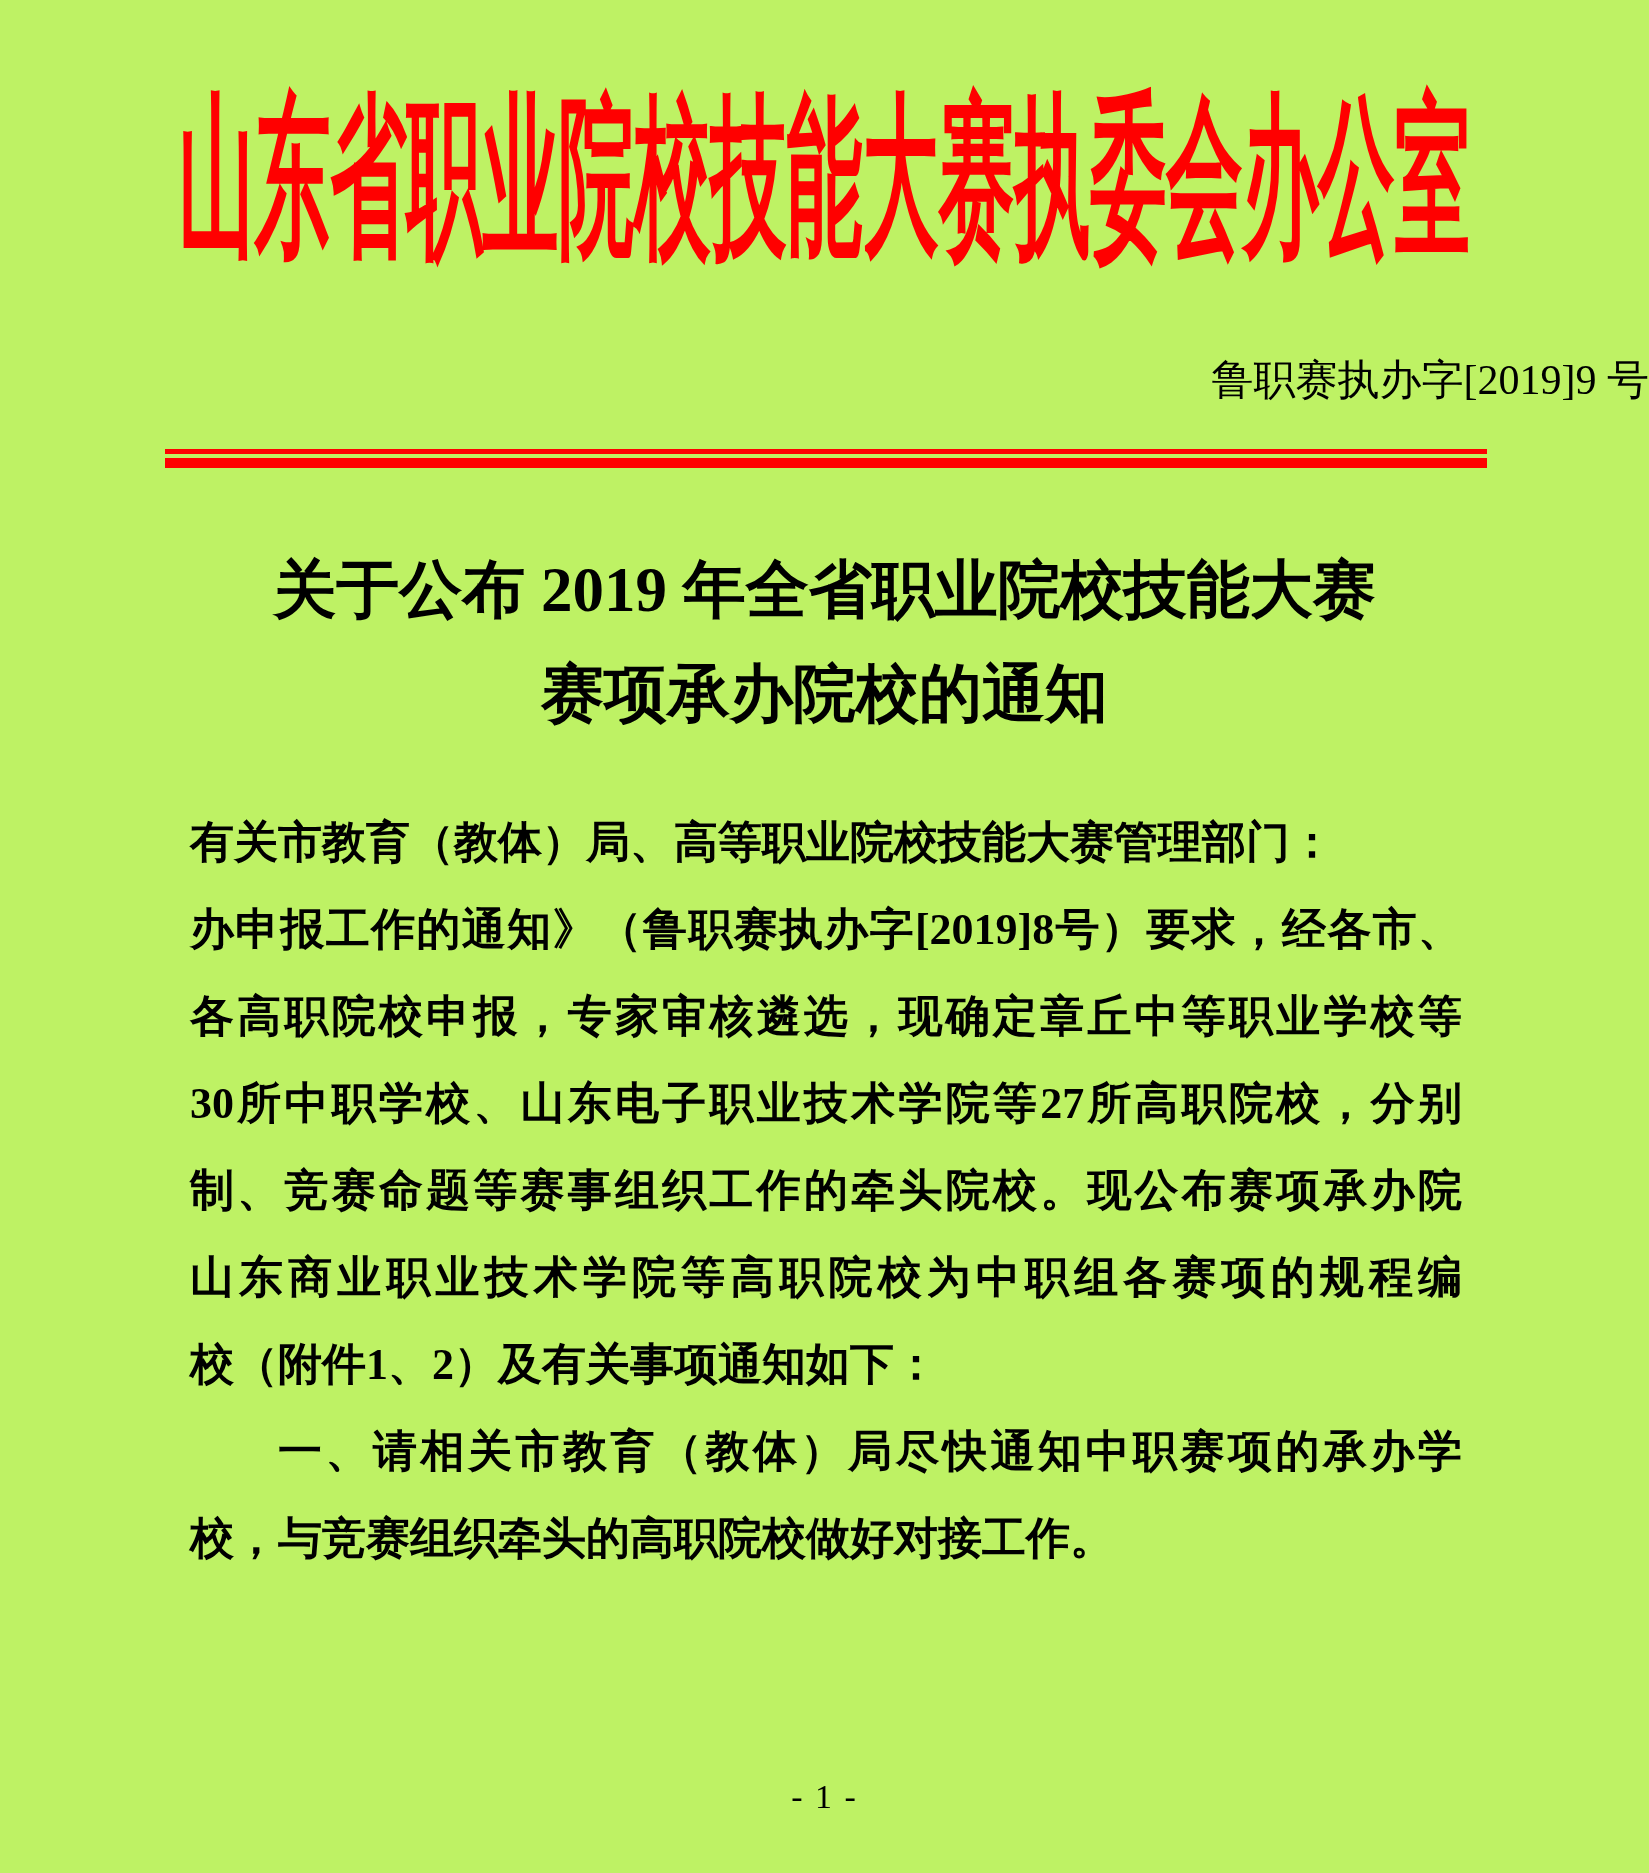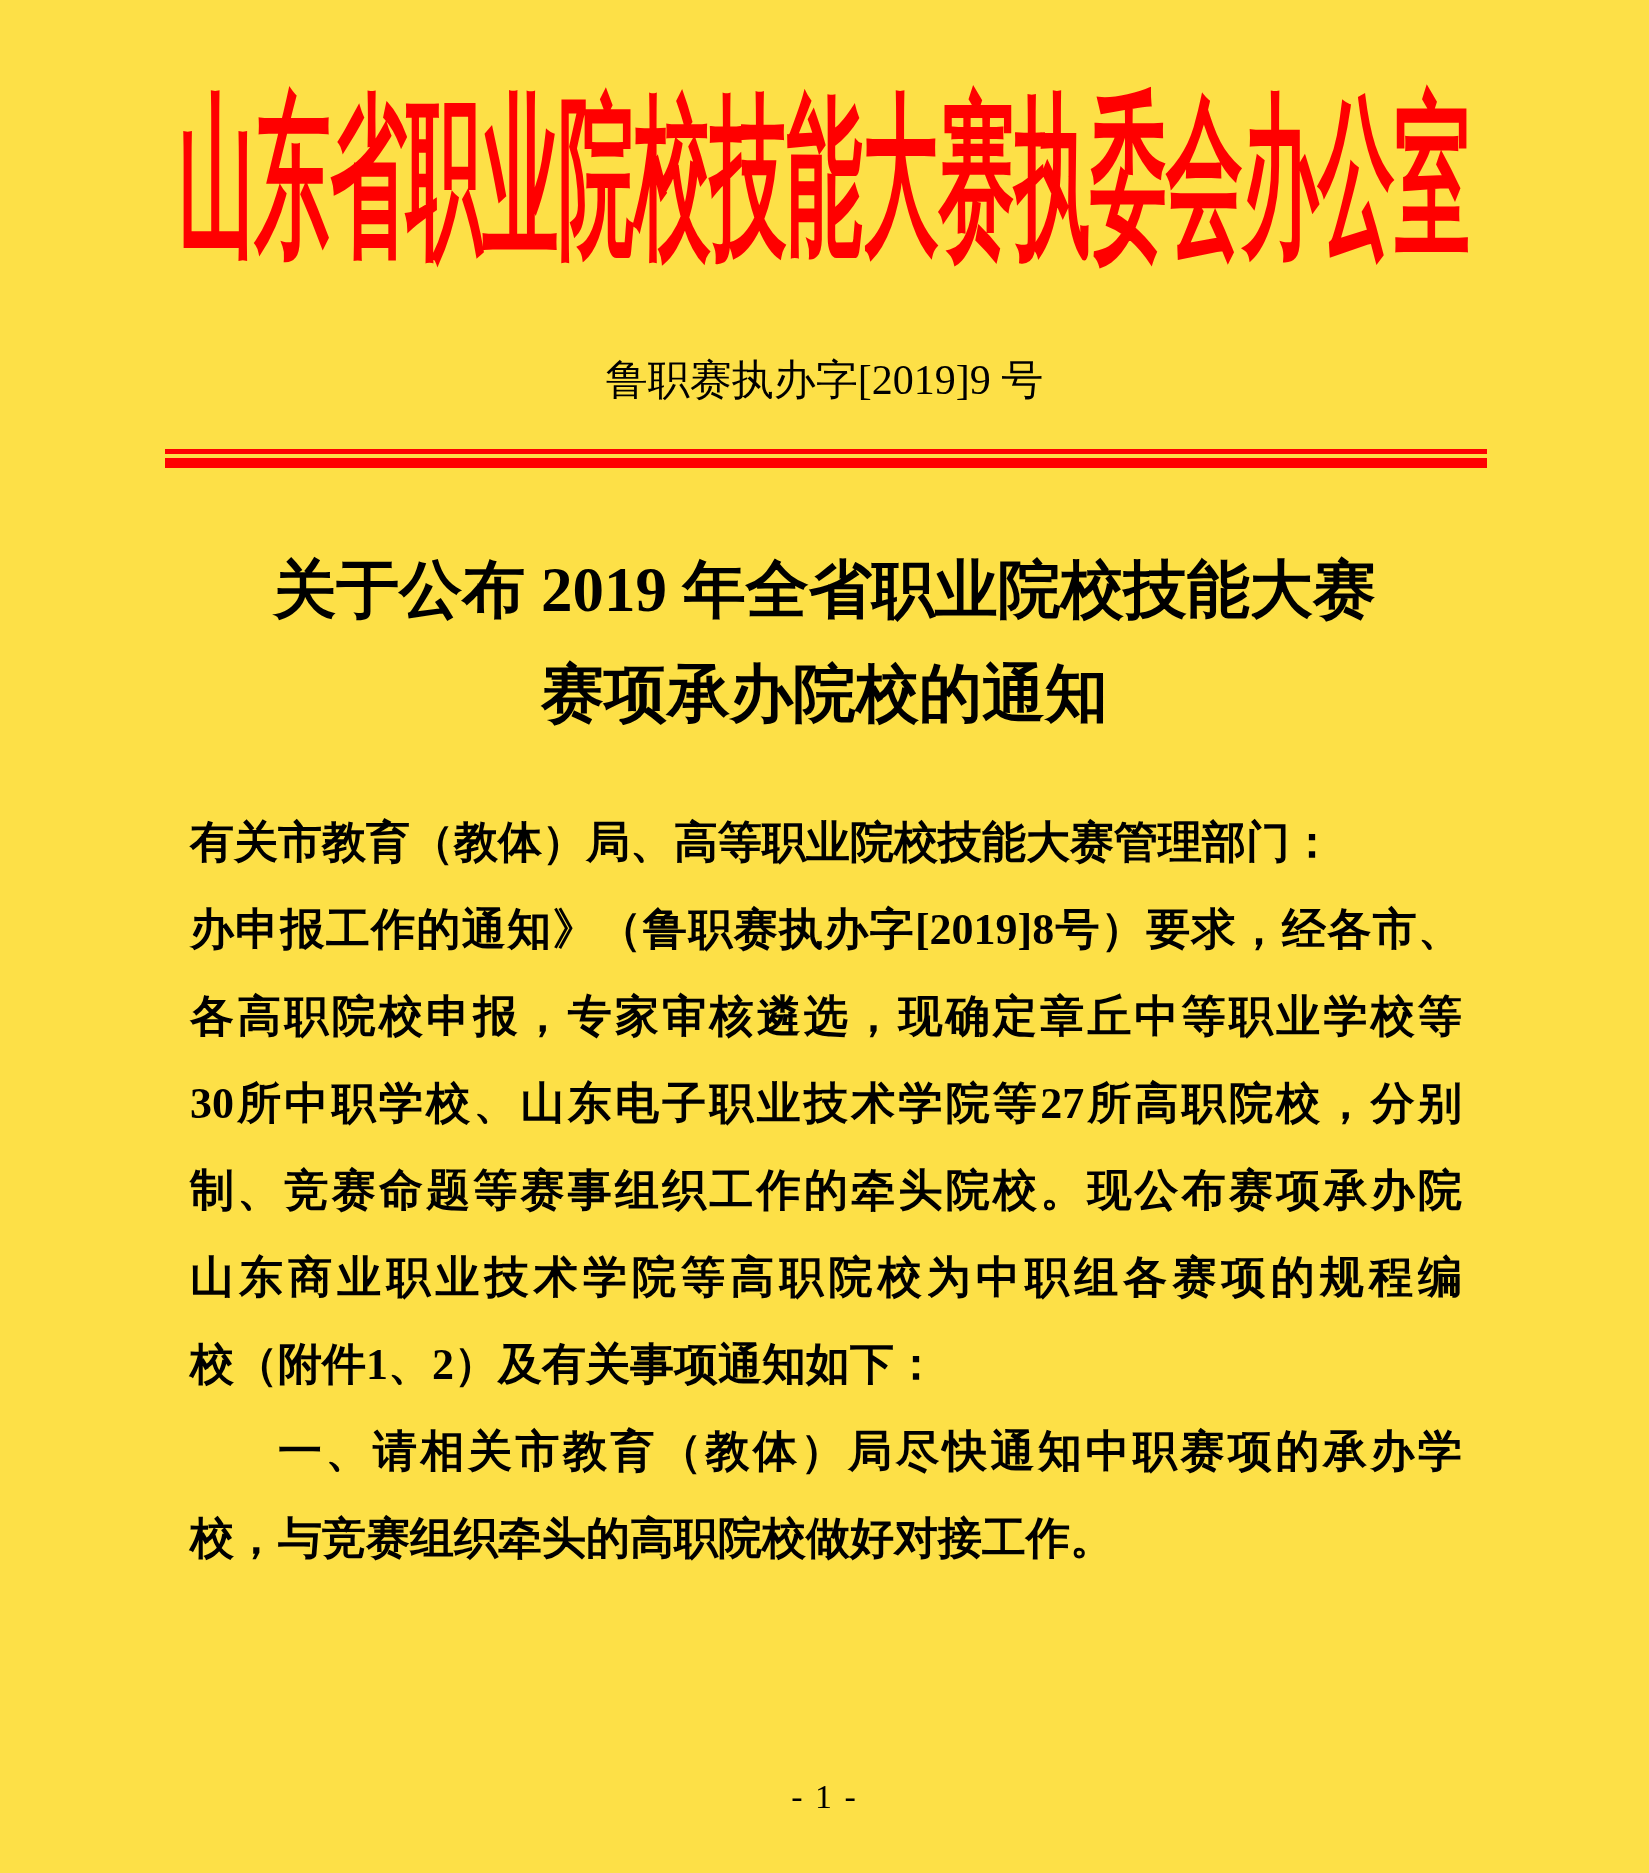--- a/index.html
+++ b/index.html
@@ -1,21 +1,21 @@
 <!DOCTYPE html>
 <html><head>
 <meta charset="utf-8">
 <style>
   html, body { margin: 0; padding: 0; background: #ffffff; }
 
   .page {
     position: relative;
     width: 1649px;
     height: 1873px;
-    background: #fde047;
+    background: #bef264;
     color: #000000;
     font-family: "Liberation Serif", "DejaVu Serif", serif;
     overflow: hidden;
   }
 
   
   .letterhead {
     position: absolute;
     top: 87px;
     left: 0;
@@ -27,21 +27,21 @@
     white-space: nowrap;
     transform: scaleY(2.3);
     transform-origin: 50% 0;
   }
 
   .doc-number {
     position: absolute;
     top: 352px;
     left: 0;
     width: 100%;
-    text-align: center;
+    text-align: right;
     font-size: 42px;
     line-height: 56px;
   }
 
   
   .divider {
     position: absolute;
     top: 449px;
     left: 165px;
     width: 1322px;

